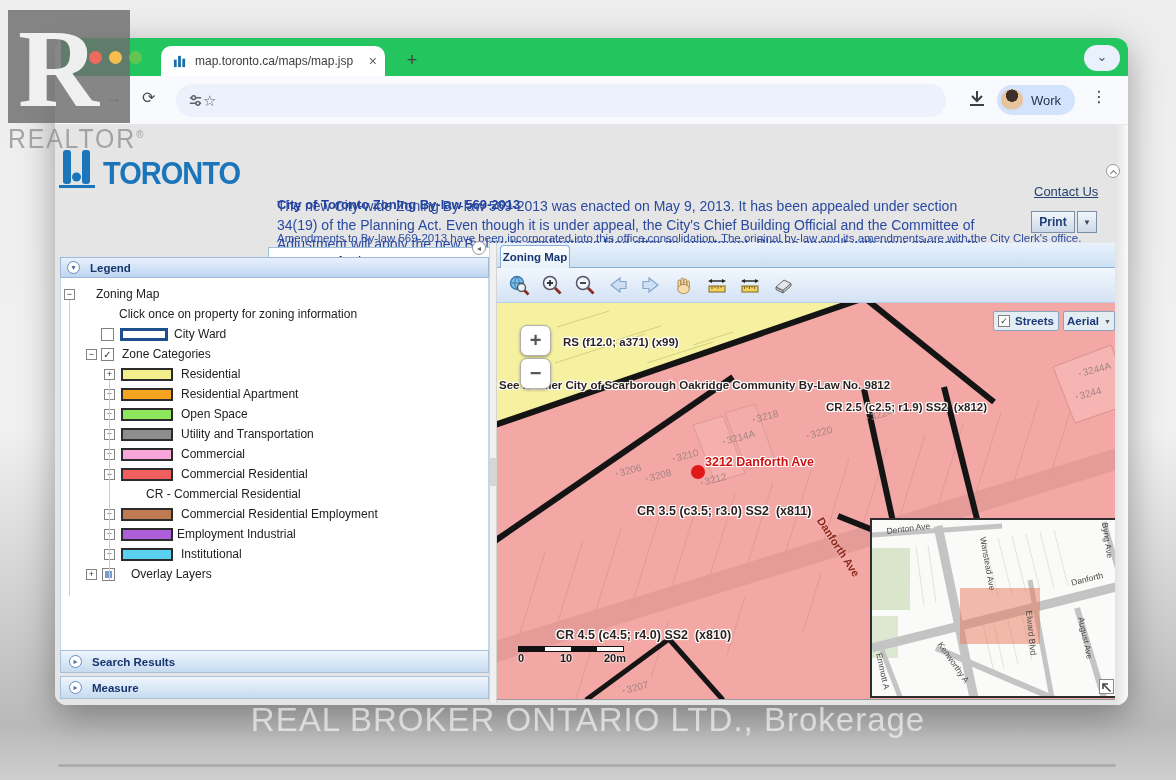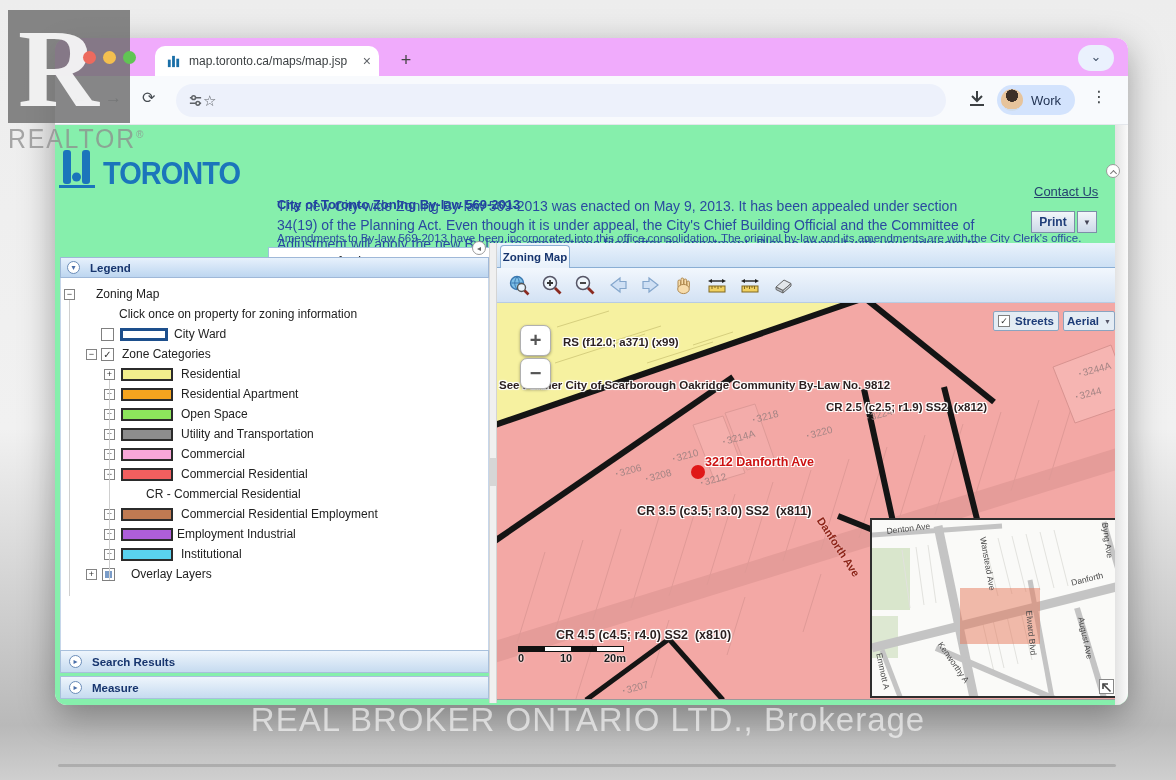--- a/index.html
+++ b/index.html
@@ -6,21 +6,21 @@
   html,body { width:1176px; height:780px; }
   body { font-family:"Liberation Sans","DejaVu Sans",sans-serif; overflow:hidden;
          background:linear-gradient(180deg,#ededed 0%,#f1f1f1 55%,#b9b9b9 93%,#cfcfcf 100%); }
   #stage { position:relative; width:1176px; height:780px; }
   .abs { position:absolute; }
 
   
   .window { position:absolute; left:55px; top:38px; width:1073px; height:667px;
             border-radius:12px; overflow:hidden; background:#fff;
             box-shadow:0 10px 35px rgba(0,0,0,.35); }
-  .tabstrip { position:absolute; left:0; top:0; width:100%; height:38px; background:#f0abfc; }
+  .tabstrip { position:absolute; left:6px; top:0; width:100%; height:38px; background:#22c55e; }
   .tl { position:absolute; top:13px; width:13px; height:13px; border-radius:50%; z-index:61; }
   .tab { position:absolute; left:100px; top:8px; width:224px; height:30px; background:#fff;
          border-radius:10px 10px 0 0; display:flex; align-items:center; padding:0 8px 0 11px; }
   .tab-title { font-size:12px; color:#3c4043; white-space:nowrap; overflow:hidden; flex:1; margin-left:8px; }
   .tab-close { font-size:14px; color:#5f6368; margin-left:4px; cursor:default; }
   .newtab { position:absolute; left:338px; top:9px; font-size:18px; color:#444; width:26px; height:26px;
             text-align:center; line-height:26px; }
   .strip-chevron { position:absolute; right:14px; top:7px; width:36px; height:26px; border-radius:13px;
                    background:#eaf1fd; color:#44546a; text-align:center; line-height:24px; font-size:13px; }
   .toolbar { position:absolute; left:0; top:38px; width:100%; height:49px; background:#f8fafd;
@@ -31,21 +31,21 @@
   .urltext { font-size:13.5px; color:#202124; margin-left:10px; flex:1; white-space:nowrap; overflow:hidden; }
   .star { font-size:15px; color:#5f6368; }
   .profile { position:absolute; left:942px; top:9px; height:30px; border-radius:15px; background:#d3e3fd;
              display:flex; align-items:center; padding:4px 14px 4px 4px; }
   .avatar { width:22px; height:22px; border-radius:50%;
             background:radial-gradient(circle at 50% 30%,#3d3028 0 32%,#e7c49c 33% 72%,#cfdcec 73%); }
   .profile-label { font-size:13px; color:#1f3050; margin-left:8px; }
   .kebab { position:absolute; left:1036px; top:11px; font-size:16px; color:#3c4043; }
 
   
-  .content { position:absolute; left:0; top:87px; width:1073px; height:580px; background:#86efac; }
+  .content { position:absolute; left:0; top:87px; width:1073px; height:580px; background:#e5e5e5; }
   .rightedge { position:absolute; left:1060px; top:38px; width:13px; height:542px;
                background:linear-gradient(90deg,#e3e3e3,#fafafa); }
   .pagecollapse { position:absolute; left:1051px; top:39px; width:14px; height:14px; border-radius:50%;
                   border:1px solid #9a9a9a; background:#fff; }
   .pagecollapse i { position:absolute; left:4px; top:5.5px; width:5px; height:5px; border-left:1.5px solid #777;
                     border-top:1.5px solid #777; transform:rotate(45deg); }
   .logo-word { font-weight:bold; font-size:29px; color:#1b75bb; letter-spacing:-1px; transform:scaleY(1.08); }
   .ztitle { font-weight:bold; font-size:13px; color:#1e3f9e; }
   .zpara { font-size:14px; line-height:1.34; color:#2a4aa0; width:714px; }
   .zamend { font-size:11.5px; color:#2a4aa0; white-space:nowrap; }

